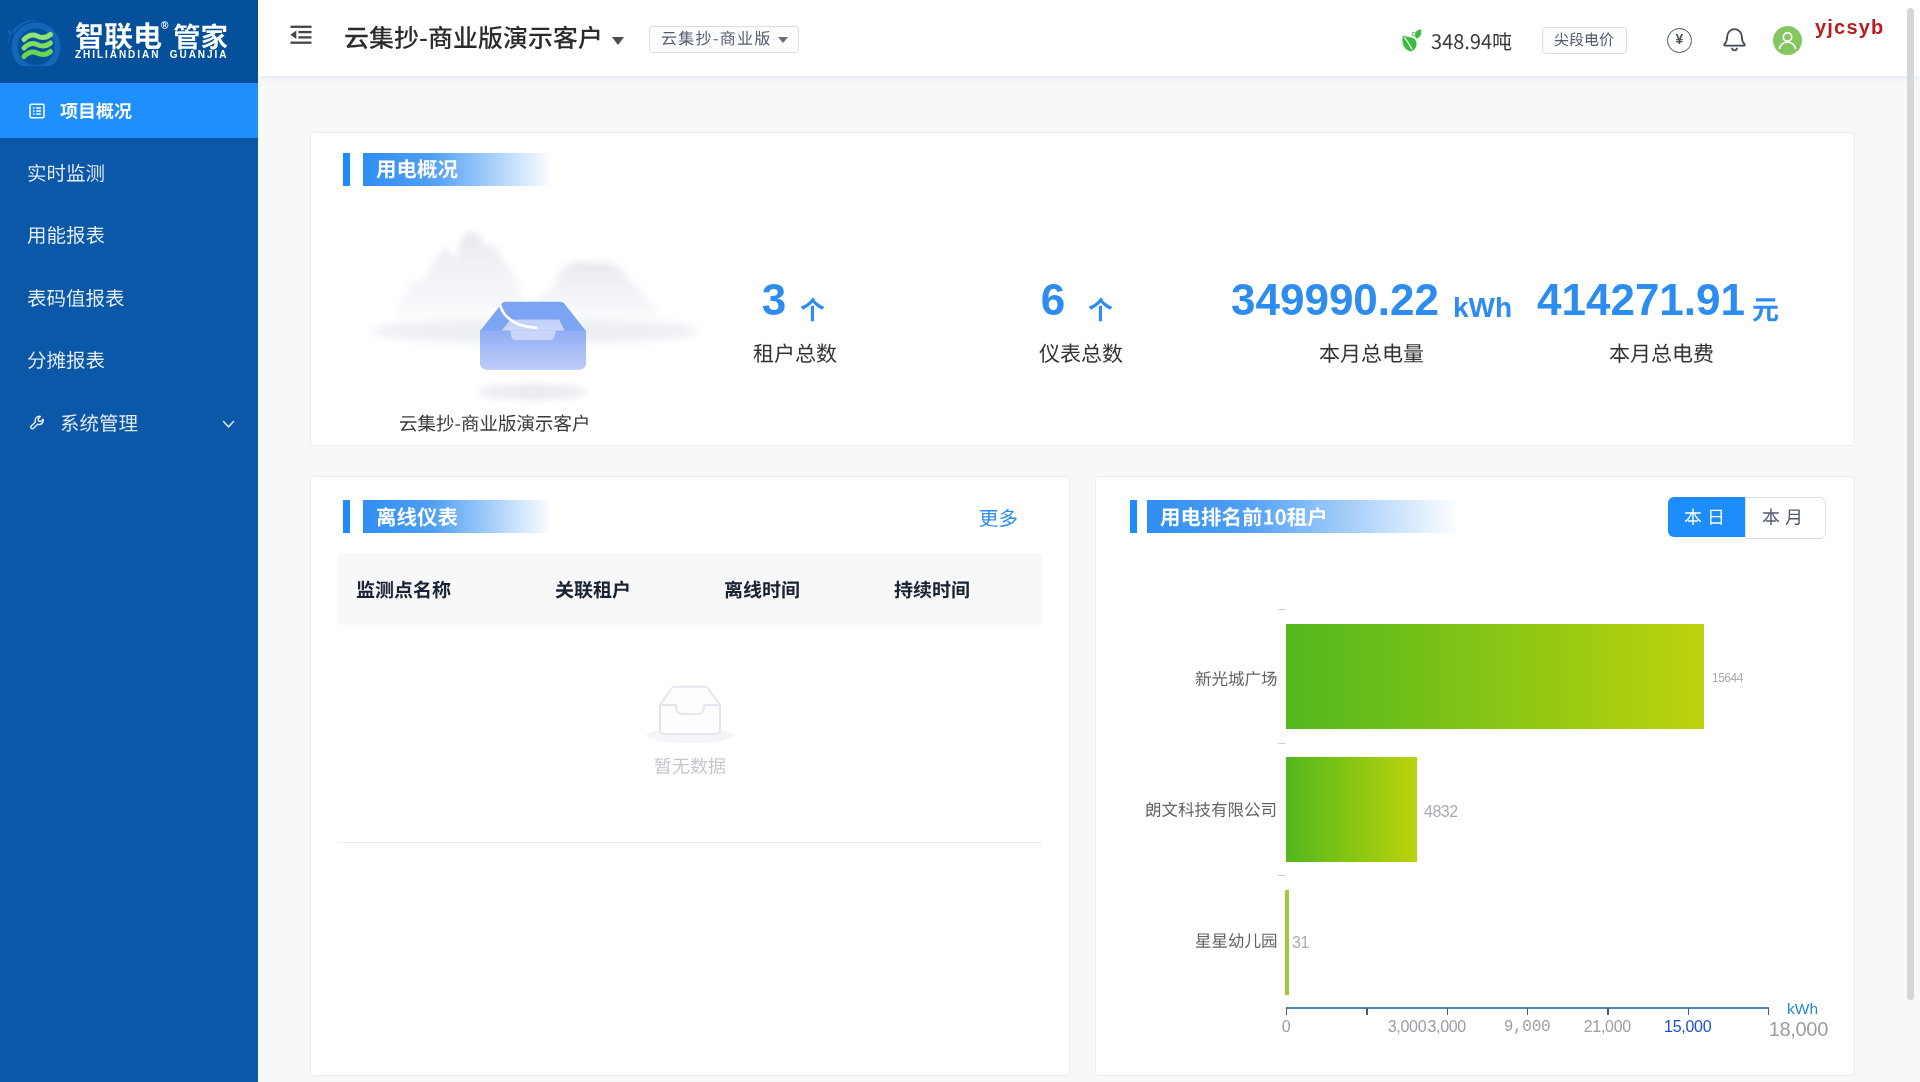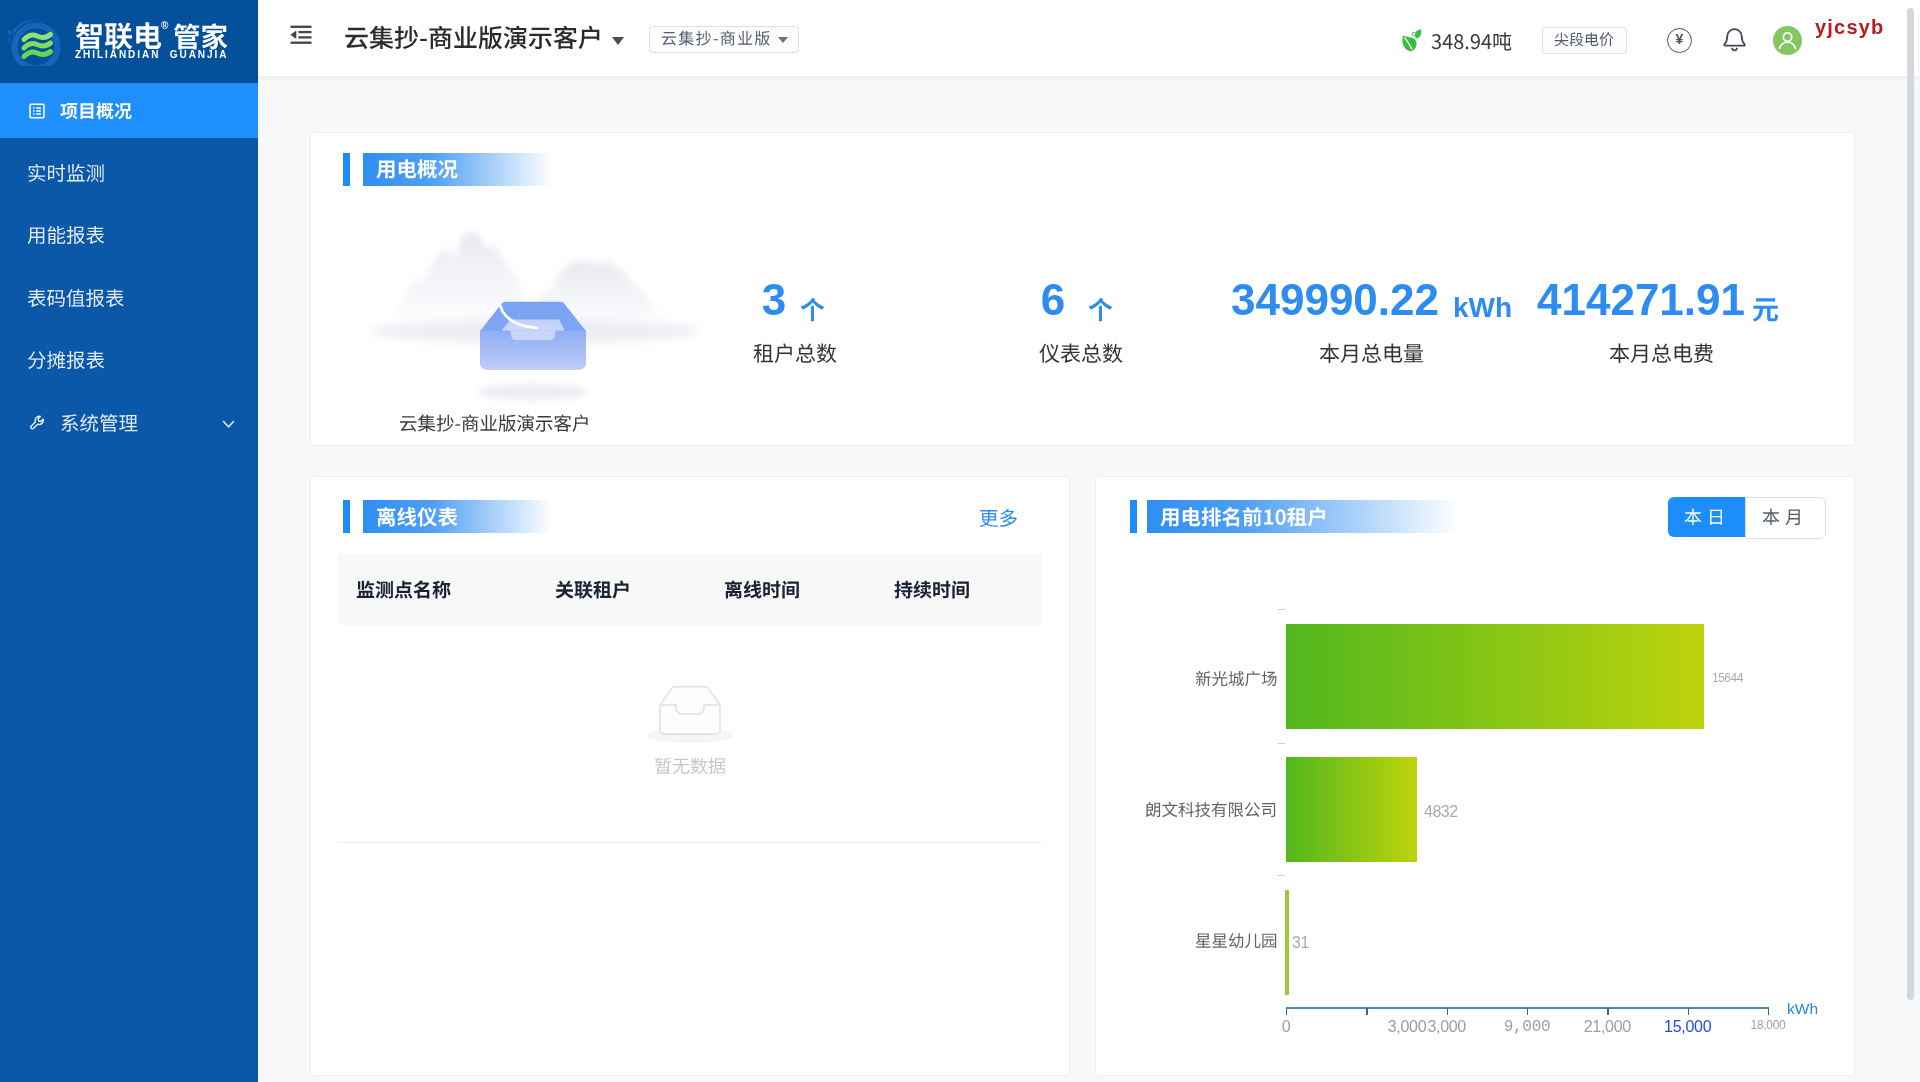--- a/index.html
+++ b/index.html
@@ -542,14 +542,14 @@
 <div style="position:absolute;left:1527.0px;top:1008px;width:1.4px;height:7px;background:#555c66"></div>
 <div style="position:absolute;left:1607.3px;top:1008px;width:1.4px;height:7px;background:#555c66"></div>
 <div style="position:absolute;left:1687.7px;top:1008px;width:1.4px;height:7px;background:#555c66"></div>
 <div style="position:absolute;left:1768.0px;top:1008px;width:1.4px;height:7px;background:#555c66"></div>
 <div style="position:absolute;left:1226.0px;top:1018px;width:120px;text-align:center;font-family:'Liberation Sans',sans-serif;color:#9b9ea6;font-size:16px;letter-spacing:-0.3px">0</div>
 <div style="position:absolute;left:1306.3px;top:1018px;width:120px;text-align:right;font-family:'Liberation Sans',sans-serif;color:#9b9ea6;font-size:16px;letter-spacing:-0.3px">3,000</div>
 <div style="position:absolute;left:1386.7px;top:1018px;width:120px;text-align:center;font-family:'Liberation Sans',sans-serif;color:#9b9ea6;font-size:16px;letter-spacing:-0.3px">3,000</div>
 <div style="position:absolute;left:1467.0px;top:1018px;width:120px;text-align:center;font-family:Liberation Mono, monospace;color:#9b9ea6;font-size:16px;letter-spacing:-0.3px">9,000</div>
 <div style="position:absolute;left:1547.3px;top:1018px;width:120px;text-align:center;font-family:'Liberation Sans',sans-serif;color:#9b9ea6;font-size:16px;letter-spacing:-0.3px">21,000</div>
 <div style="position:absolute;left:1627.7px;top:1018px;width:120px;text-align:center;font-family:'Liberation Sans',sans-serif;color:#1d4ed8;font-size:16px;letter-spacing:-0.3px">15,000</div>
-<div style="position:absolute;left:1708.0px;top:1018px;width:120px;text-align:center;font-family:'Liberation Sans',sans-serif;color:#9b9ea6;font-size:12px;letter-spacing:-0.3px">18,000</div>
+<div style="position:absolute;left:1708.0px;top:1018px;width:120px;text-align:right;font-family:'Liberation Sans',sans-serif;color:#9b9ea6;font-size:20px;letter-spacing:-0.3px">18,000</div>
 <span style="position:absolute;left:1787px;top:1000px;font-family:'Liberation Sans',sans-serif;color:#2389cf;font-size:15.5px">kWh</span>
 <div style="position:absolute;left:1907px;top:8px;width:7px;height:992px;background:#d4d7da;border-radius:3.5px"></div>
 </body></html>

